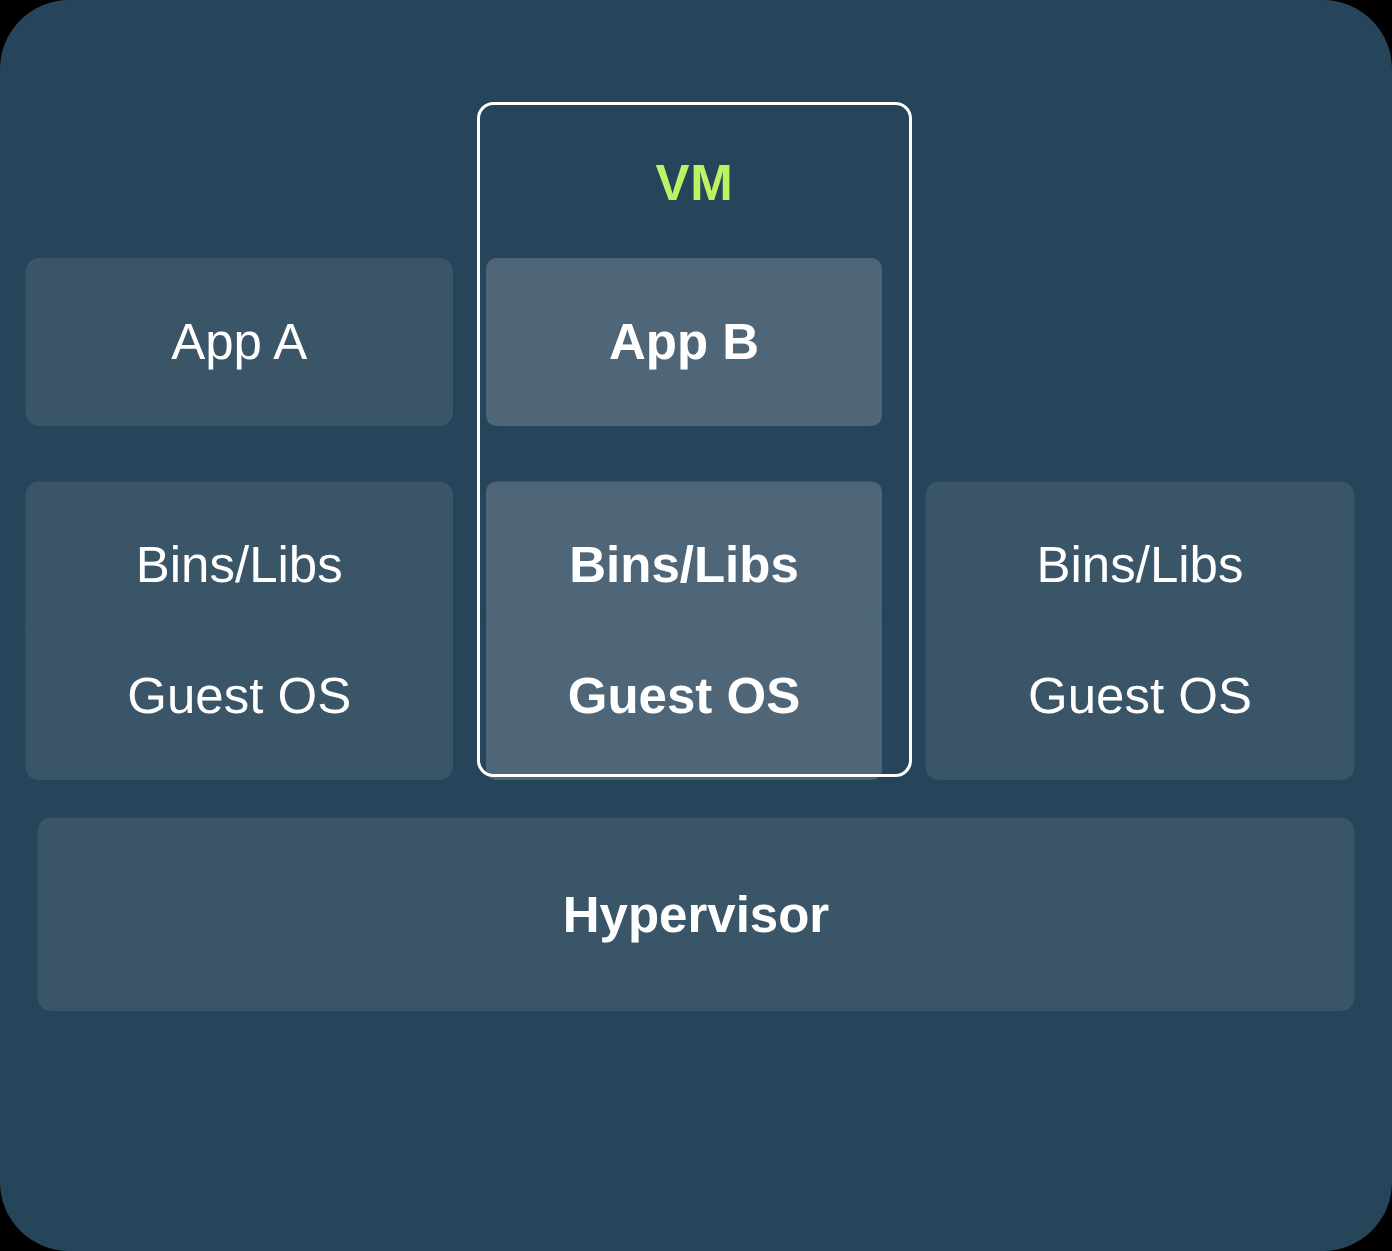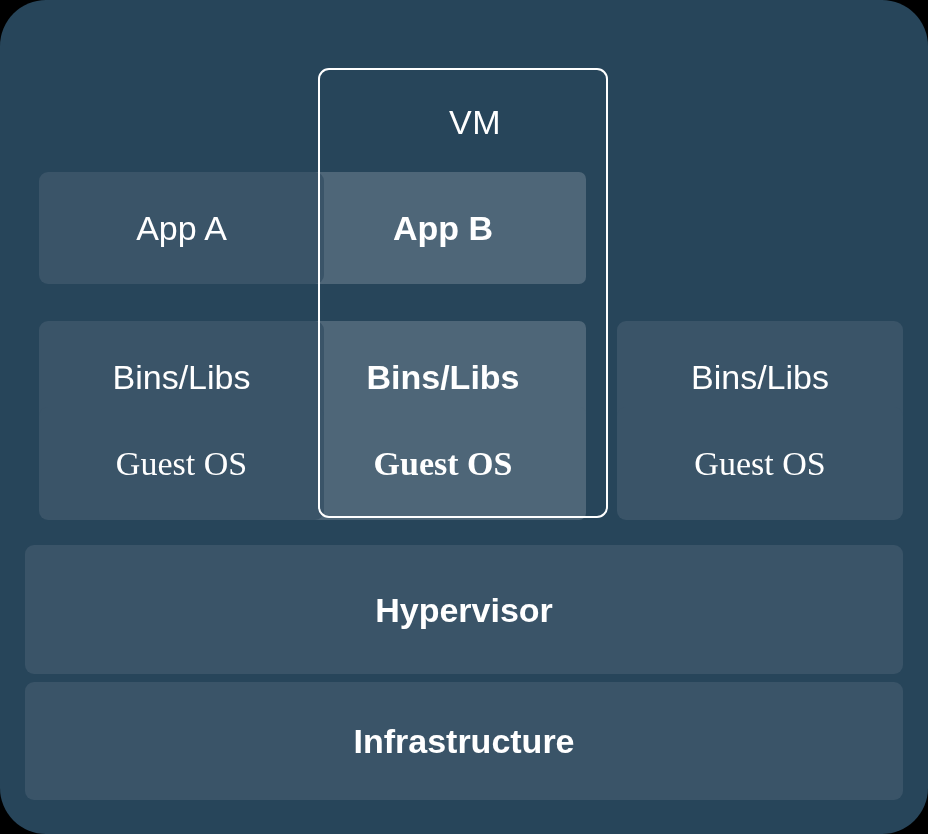--- a/index.html
+++ b/index.html
@@ -40,25 +40,24 @@
   }
   .vm-frame-label {
     position: absolute;
     left: 0;
     top: 0;
     width: 100%;
     height: 104px;
     display: flex;
     align-items: center;
     justify-content: center;
-    color: #ffffff;
+    color: #bef264;
     font-size: 34px;
-    font-weight: normal;
+    font-weight: bold;
     letter-spacing: 0.5px;
-    padding-left: 12px;
   }
 
   
   .box {
     position: absolute;
     box-sizing: border-box;
     display: flex;
     align-items: center;
     justify-content: center;
     border-radius: 9px;
@@ -77,28 +76,28 @@
     font-weight: bold;
     border-radius: 7px;
     z-index: 1;
   }
   .box.wide {
     background: #3a5468;
     font-weight: bold;
   }
 
   
-  .col-left   { left: 39px;  width: 285px; }
-  .col-mid    { left: 300px; width: 286px; }
+  .col-left   { left: 17px;  width: 285px; }
+  .col-mid    { left: 324px; width: 264px; }
   .col-right  { left: 617px; width: 286px; }
 
   
   .row-app    { top: 172px; height: 112px; }
   .row-bins   { top: 289px; height: 112px; margin-top: 32px; }
-  .row-guest  { top: 407px; height: 113px; font-family: Liberation Serif, serif; }
+  .row-guest  { top: 407px; height: 113px; }
 
   .row-hypervisor   { left: 25px; top: 545px; width: 878px; height: 129px; }
   .row-infrastructure { left: 25px; top: 682px; width: 878px; height: 118px; }
 </style>
 </head>
 <body>
 
 <div id="diagram-root">
 
   <div class="box side col-left row-app">App A</div>
@@ -113,19 +112,18 @@
 
   <div class="box middle col-mid row-guest">Guest OS</div>
 
 
   <div class="box side col-right row-bins">Bins/Libs</div>
 
   <div class="box side col-right row-guest">Guest OS</div>
 
   <div class="box wide row-hypervisor">Hypervisor</div>
 
-  <div class="box wide row-infrastructure">Infrastructure</div>
 
   <div class="vm-frame">
     <div class="vm-frame-label">VM</div>
   </div>
 
 </div>
 
 </body></html>

